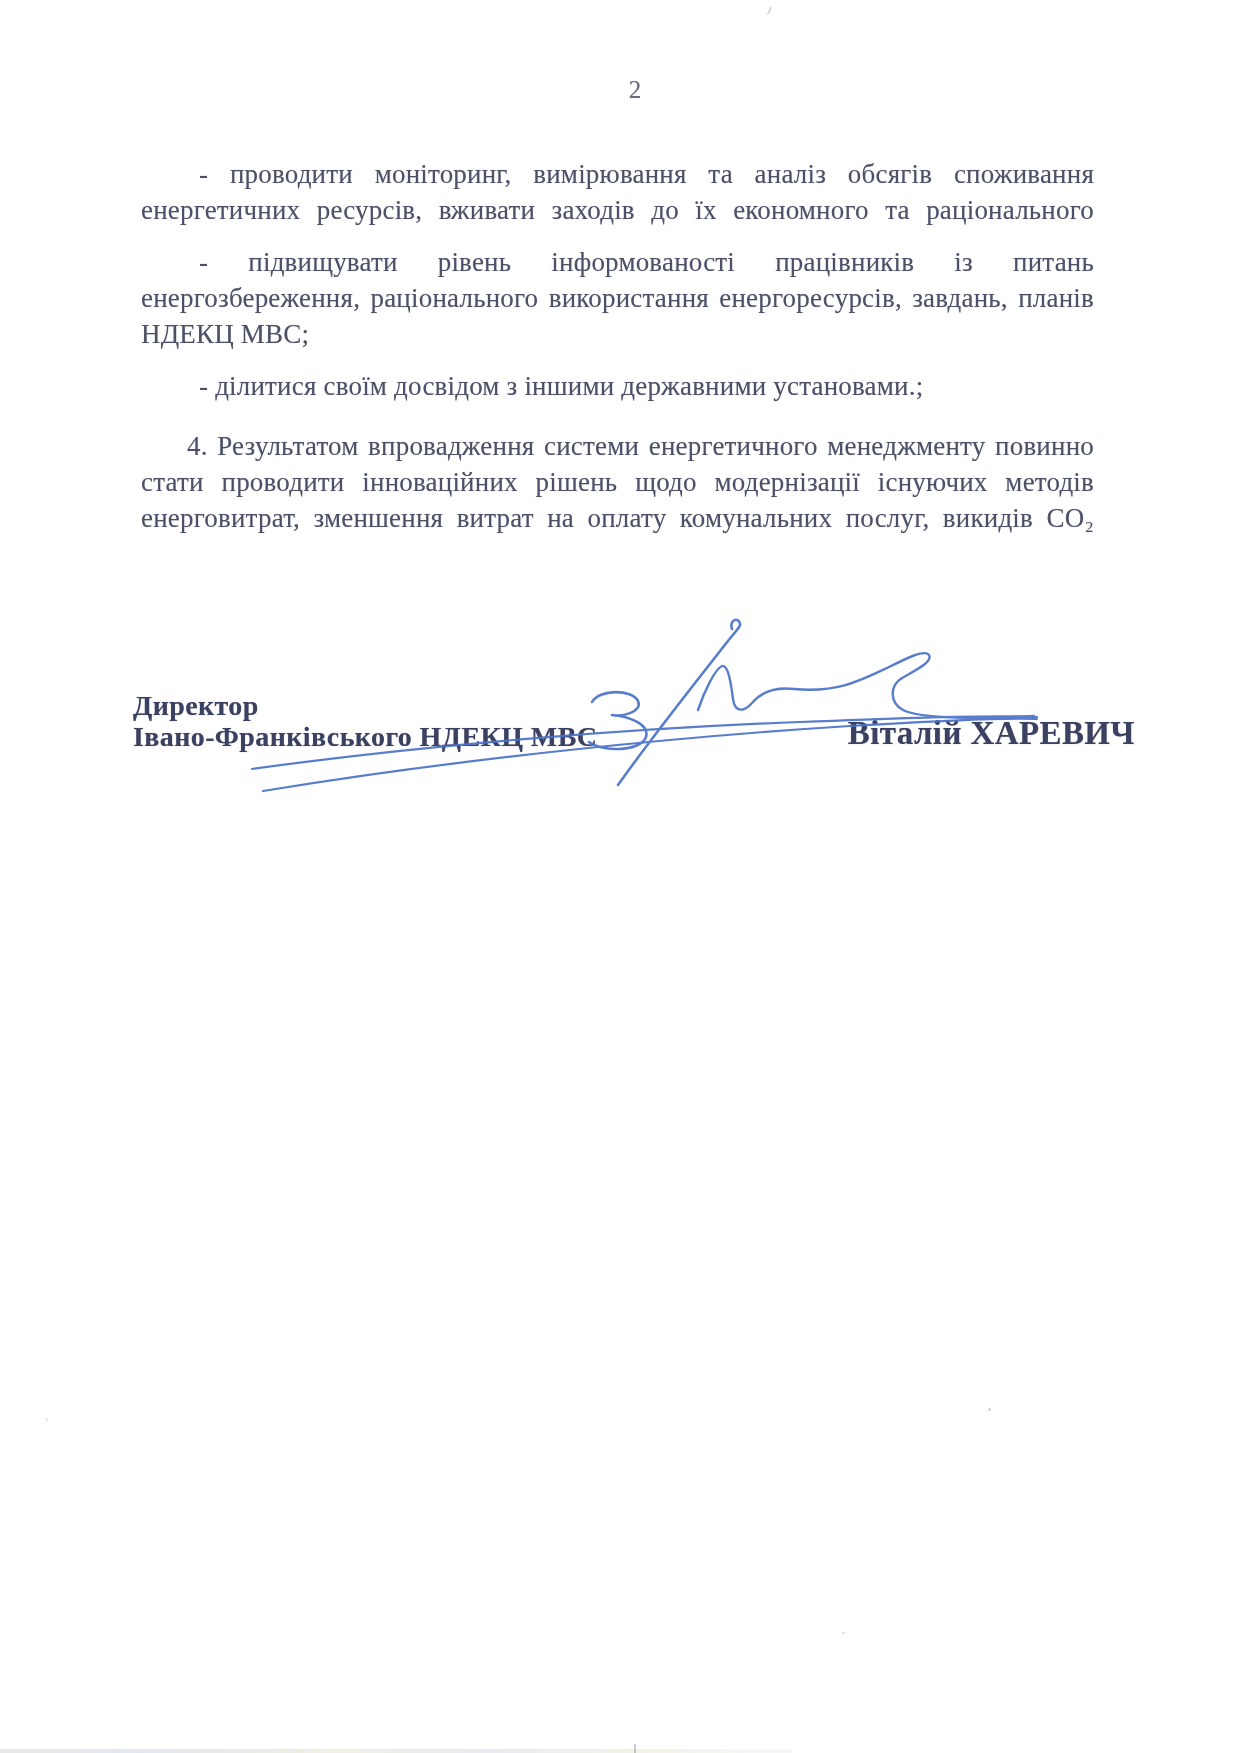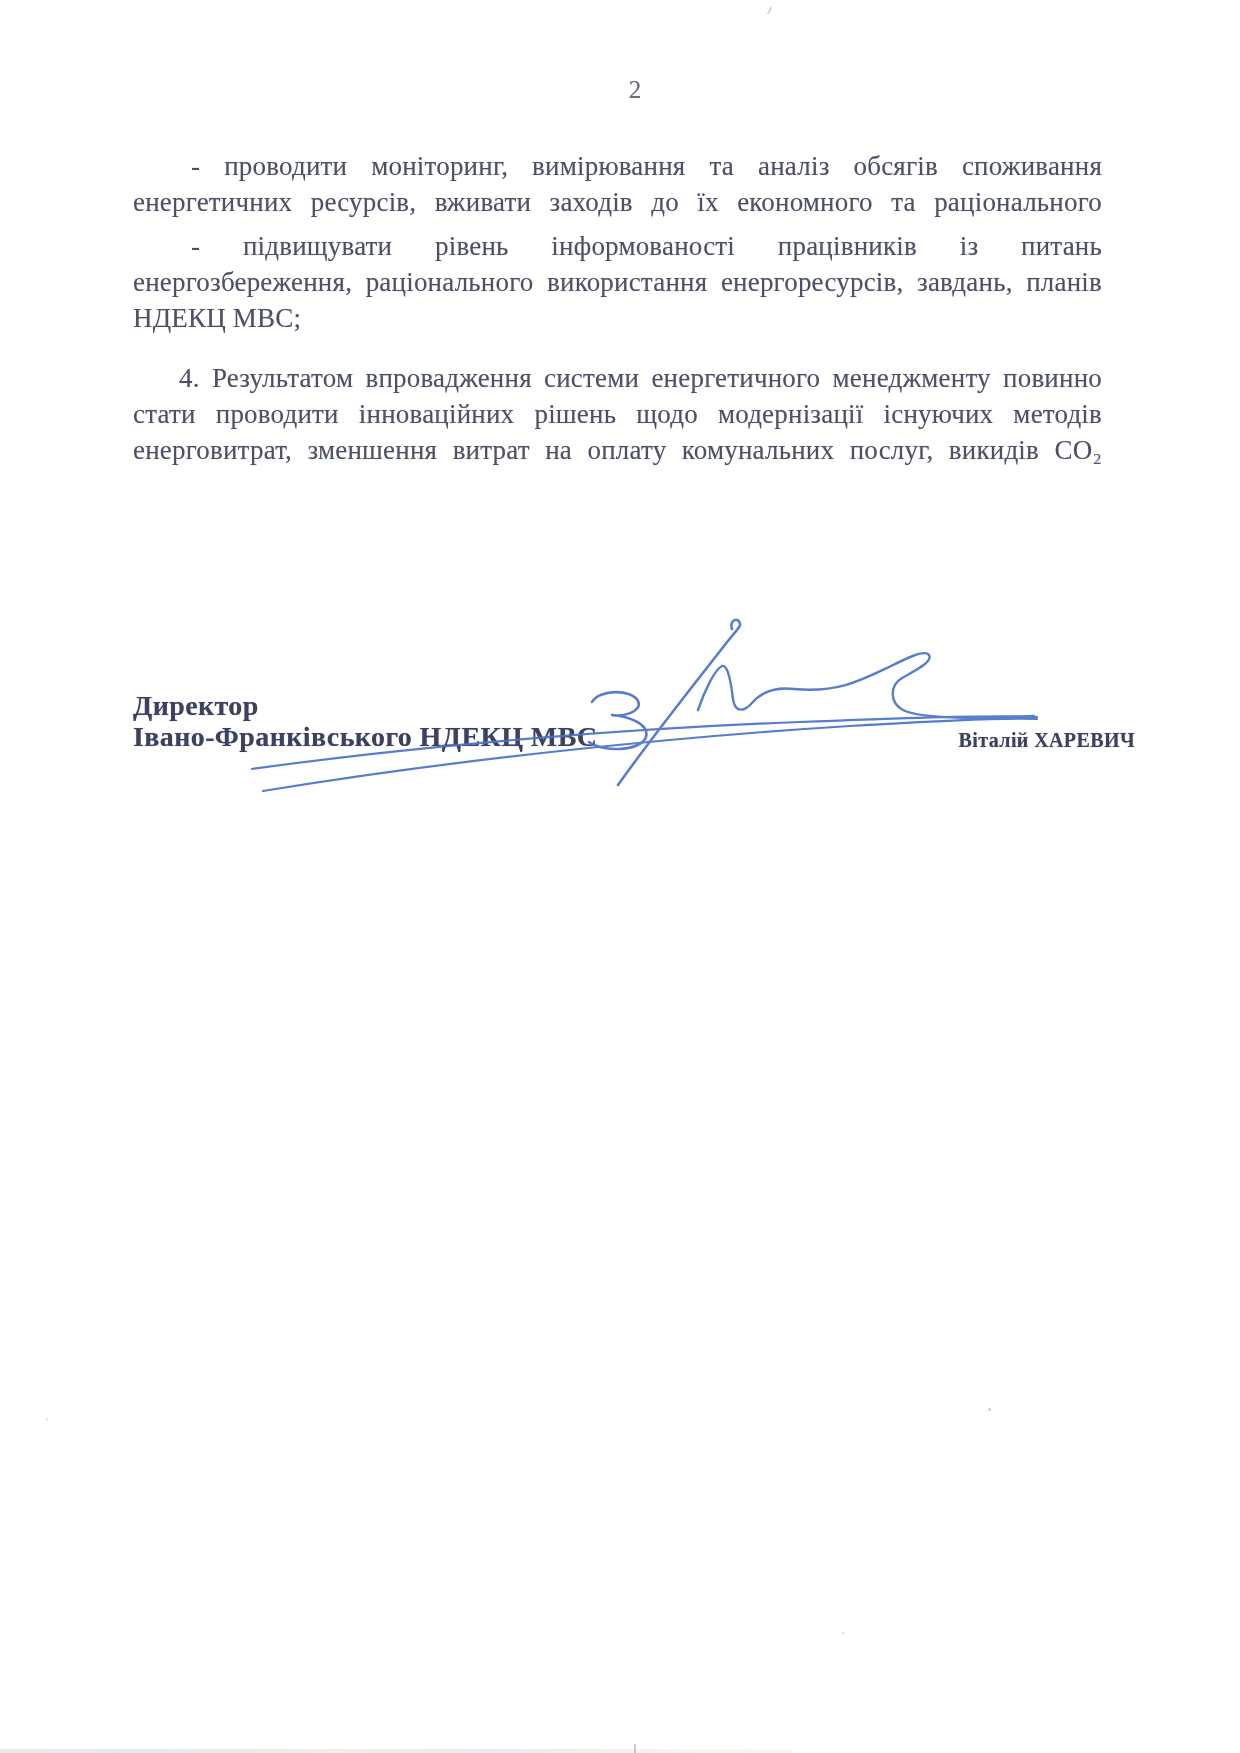--- a/index.html
+++ b/index.html
@@ -18,38 +18,38 @@
     font-size:25px;color:#686c7e;
     transform:translateX(15px);
     text-shadow:0 0 1px rgba(104,108,126,.4);
   }
   .content{
     position:absolute;top:140px;left:125px;width:985px;
     font-size:27px;
     letter-spacing:.2px;
     text-shadow:0 0 1px rgba(77,81,104,.35);
   }
-  .para{margin:8px;padding:0;}
+  .para{margin:16px;padding:0;}
   .ln{
     line-height:36px;height:36px;
     text-align:justify;text-align-last:left;
     white-space:normal;overflow:visible;
   }
   .jf{text-align-last:justify;}
   .ind{text-indent:58px;}
   .ind4{text-indent:46px;}
   .gap24{margin-top:24px;}
   .sig-row{
     position:absolute;top:690px;left:133px;width:1002px;
     display:flex;justify-content:space-between;align-items:flex-end;
     color:#3b4161;
     font-weight:bold;
   }
   .sig-left{line-height:31px;font-size:28px;letter-spacing:.4px;text-shadow:0 0 1px rgba(59,65,97,.45);font-family:Liberation Serif, serif;}
-  .sig-name{font-size:20px;letter-spacing:.4px;margin-bottom:0;text-shadow:0 0 1px rgba(59,65,97,.45);}
+  .sig-name{font-size:33px;letter-spacing:.4px;margin-bottom:0;text-shadow:0 0 1px rgba(59,65,97,.45);}
   .sigsvg{position:absolute;inset:0;width:1240px;height:1753px;pointer-events:none;}
   .speck{position:absolute;border-radius:50%;}
   .sp1{top:6px;left:764px;width:5px;height:9px;border-right:2px solid #a2a6b4;border-radius:0 0 6px 0;transform:rotate(12deg);opacity:.55;}
   .sp2{top:1408px;left:988px;width:3px;height:3px;background:#9aa0b0;opacity:.5;}
   .sp3{top:1632px;left:842px;width:3px;height:2px;background:#a8acb8;opacity:.45;}
   .sp4{top:1418px;left:46px;width:2px;height:3px;background:#b0b4c0;opacity:.4;}
   .scan-edge{
     position:absolute;bottom:0;left:0;width:792px;height:4px;
     background:linear-gradient(90deg,#d6d6d6 0%,#ccd4e2 18%,#e6e0cd 42%,#d7dbe6 62%,#ece6d6 80%,#f2f2f2 100%);
     opacity:.55;
@@ -69,20 +69,23 @@
       <div class="ln jf ind">- проводити моніторинг, вимірювання та аналіз обсягів споживання</div>
       <div class="ln jf">енергетичних ресурсів, вживати заходів до їх економного та раціонального</div>
     </div>
 
     <div class="para">
       <div class="ln jf ind">- підвищувати рівень інформованості працівників із питань</div>
       <div class="ln jf">енергозбереження, раціонального використання енергоресурсів, завдань, планів</div>
       <div class="ln">НДЕКЦ МВС;</div>
     </div>
 
+    <div class="para">
+      <div class="ln ind">- ділитися своїм досвідом з іншими державними установами.;</div>
+    </div>
 
     <div class="para gap24">
       <div class="ln jf ind4">4. Результатом впровадження системи енергетичного менеджменту повинно</div>
       <div class="ln jf">стати проводити інноваційних рішень щодо модернізації існуючих методів</div>
       <div class="ln jf">енерговитрат, зменшення витрат на оплату комунальних послуг, викидів CO₂</div>
     </div>
 
   </div>
 
   <div class="sig-row">

